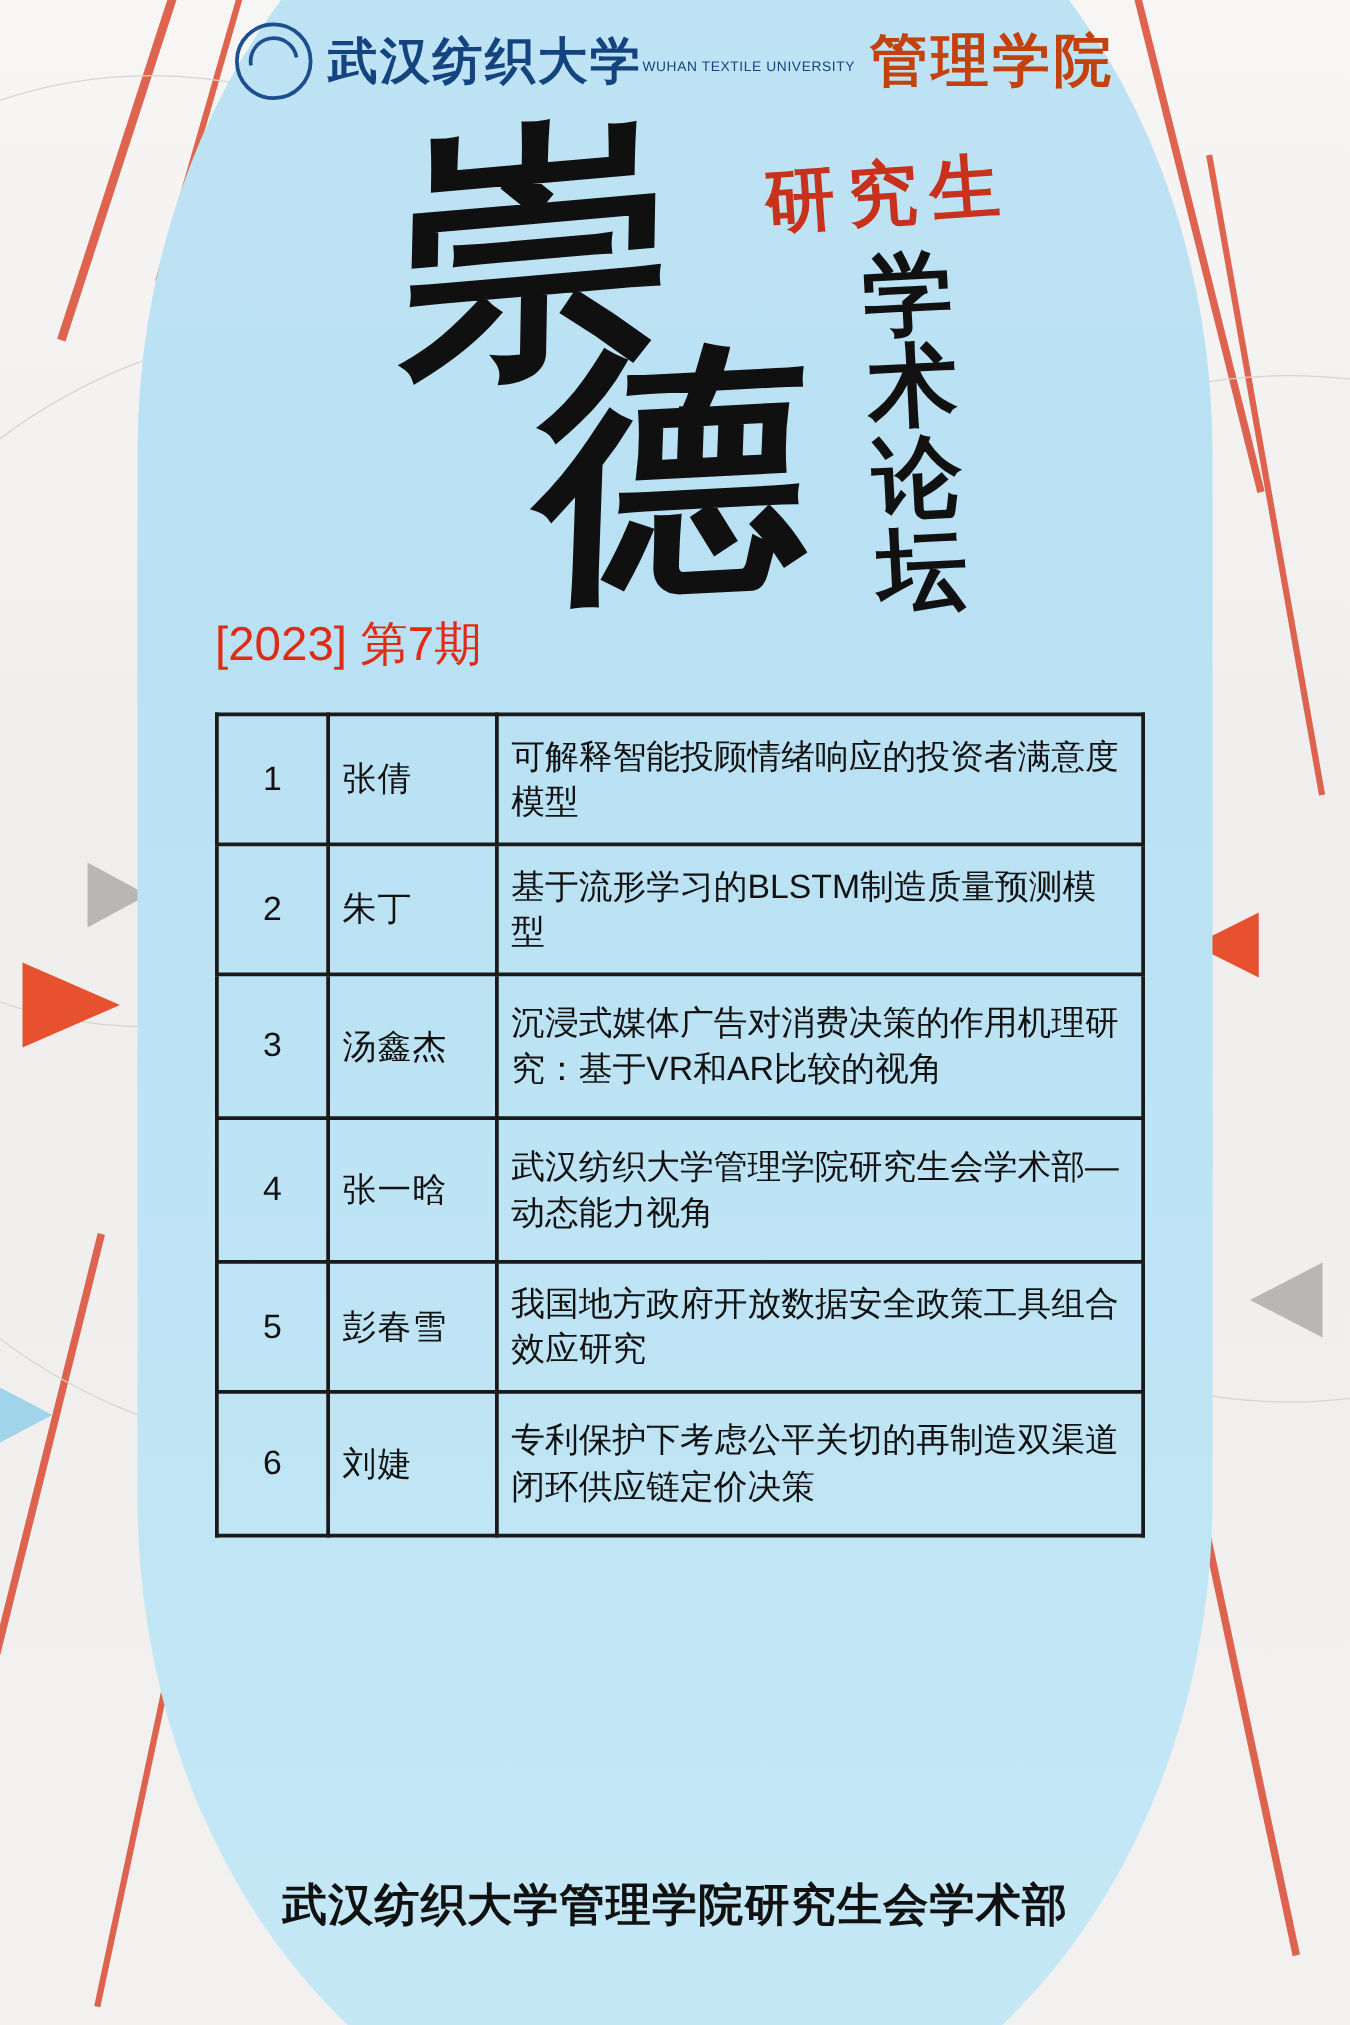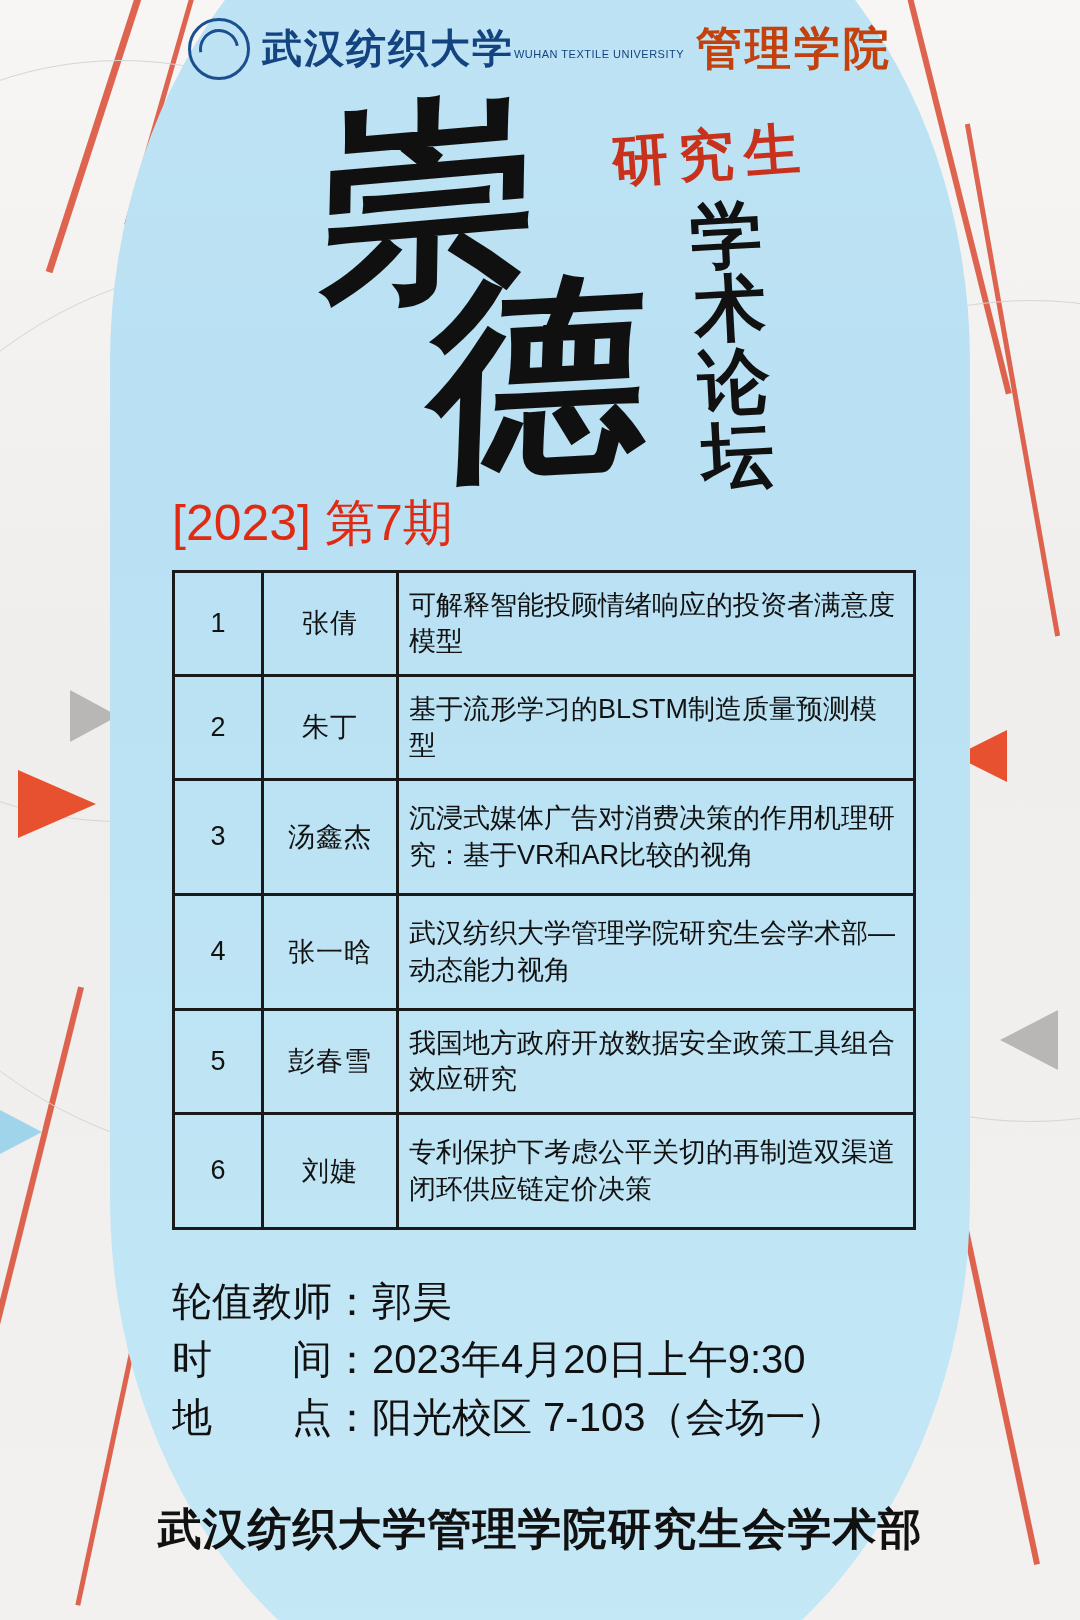--- a/index.html
+++ b/index.html
@@ -166,21 +166,21 @@
     letter-spacing: 2px;
     text-align: center;
     transform: rotate(-3deg);
   }
 
   
   .issue {
     position: absolute;
     left: 172px;
     top: 490px;
-    font-size: 50px;
+    font-size: 38px;
     color: #e02b14;
     font-family: "Liberation Sans", sans-serif;
   }
 
   
   table.agenda {
     position: absolute;
     left: 172px;
     top: 570px;
     width: 744px;
@@ -194,21 +194,20 @@
     font-family: "Liberation Sans", sans-serif;
     padding: 14px 10px;
     vertical-align: middle;
   }
   td.col-idx {
     width: 66px;
     text-align: center;
   }
   td.col-name {
     width: 112px;
-    text-align: center;
     letter-spacing: 1px;
   }
   td.col-title {
     padding-left: 16px;
     padding-right: 12px;
     line-height: 1.35;
   }
   tr.tall td {
     height: 84px;
   }
@@ -226,21 +225,21 @@
     font-size: 40px;
     line-height: 1.45;
     white-space: pre;
   }
   .footer {
     position: absolute;
     left: 0;
     top: 1500px;
     width: 100%;
     text-align: center;
-    font-size: 44px;
+    font-size: 36px;
     font-weight: bold;
     color: #111;
     letter-spacing: 1px;
     font-family: "Liberation Sans", sans-serif;
   }
 </style>
 </head>
 <body>
 
 <div class="bg">
@@ -314,20 +313,15 @@
         <td class="col-title">我国地方政府开放数据安全政策工具组合效应研究</td>
       </tr>
       <tr class="tall">
         <td class="col-idx">6</td>
         <td class="col-name">刘婕</td>
         <td class="col-title">专利保护下考虑公平关切的再制造双渠道闭环供应链定价决策</td>
       </tr>
     </tbody>
   </table>
 
-  <div class="info">
-    <div class="info-line">轮值教师：郭昊</div>
-    <div class="info-line">时　　间：2023年4月20日上午9:30</div>
-    <div class="info-line">地　　点：阳光校区 7-103（会场一）</div>
-  </div>
 
   <div class="footer">武汉纺织大学管理学院研究生会学术部</div>
 </div>
 
 </body></html>

